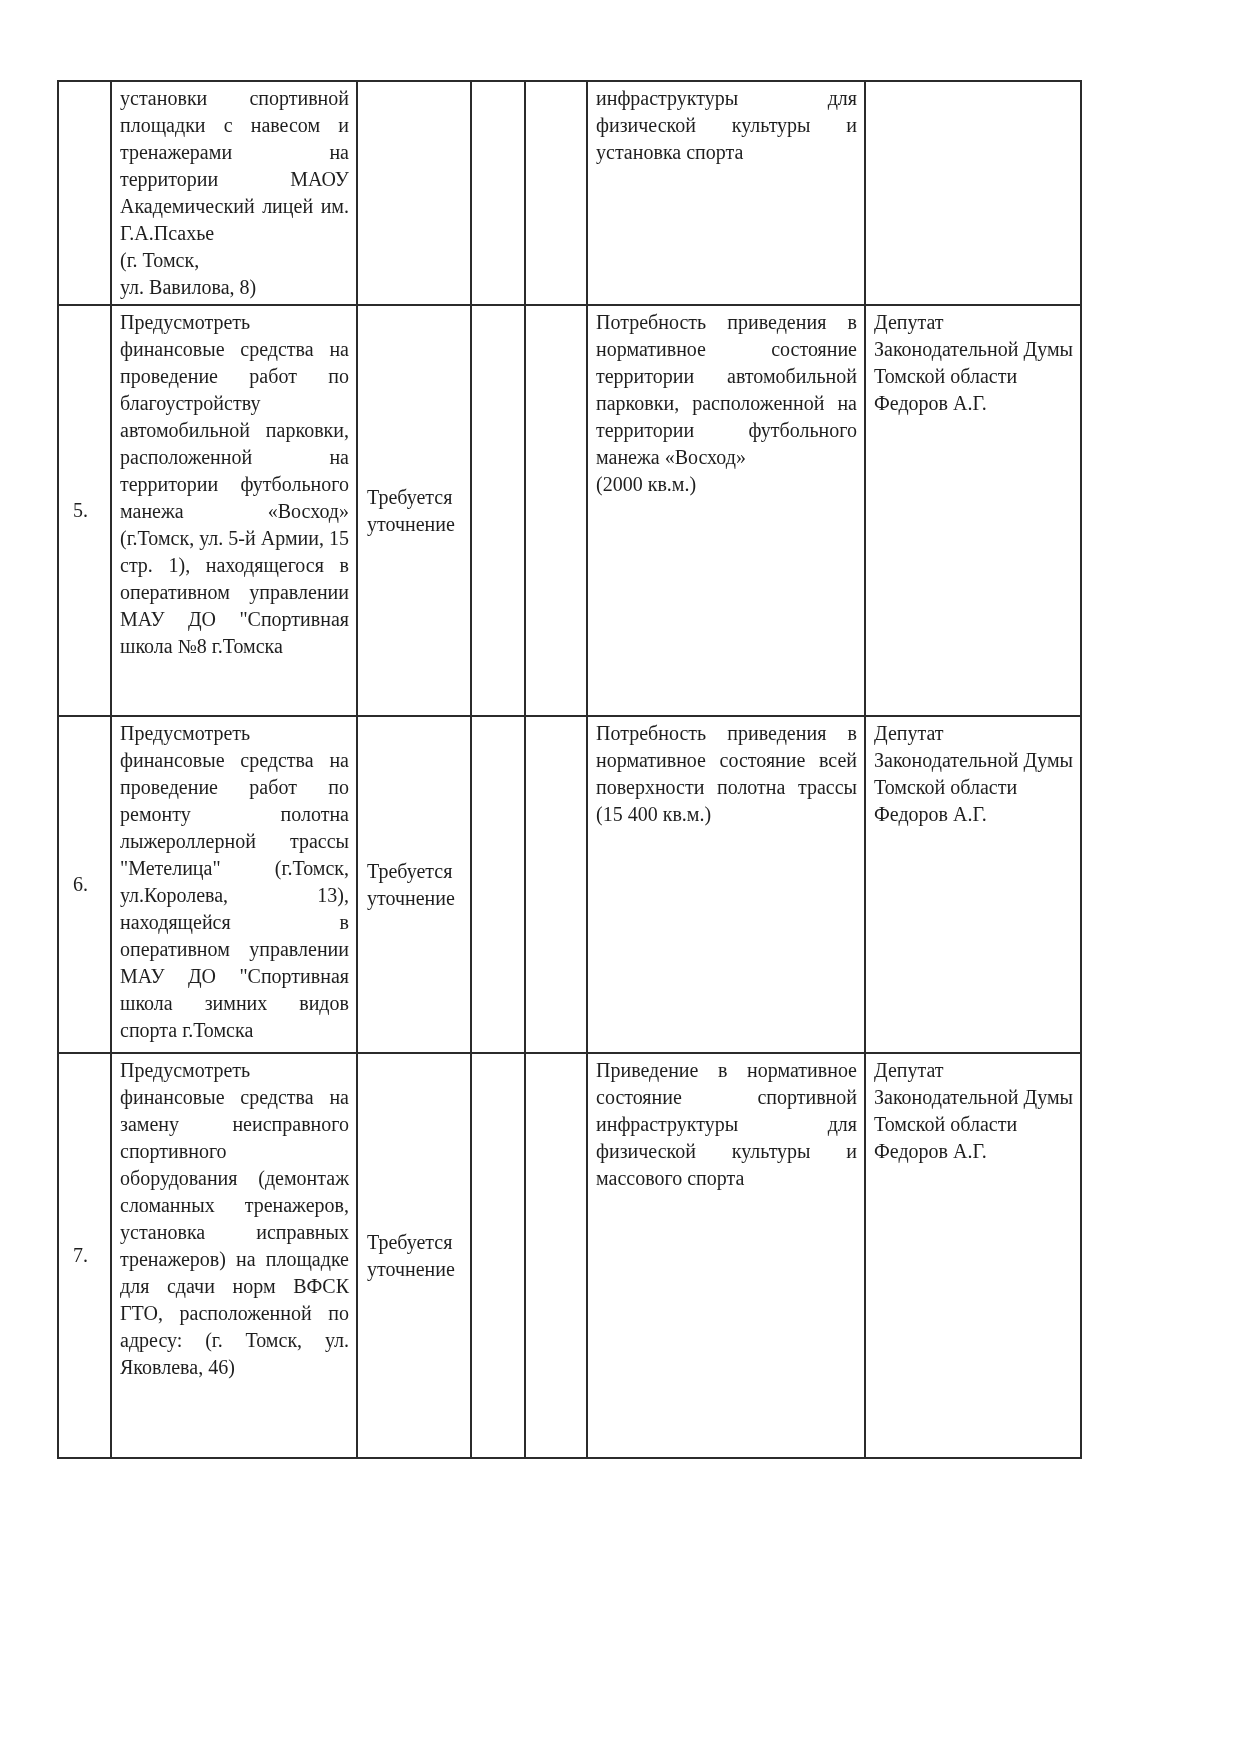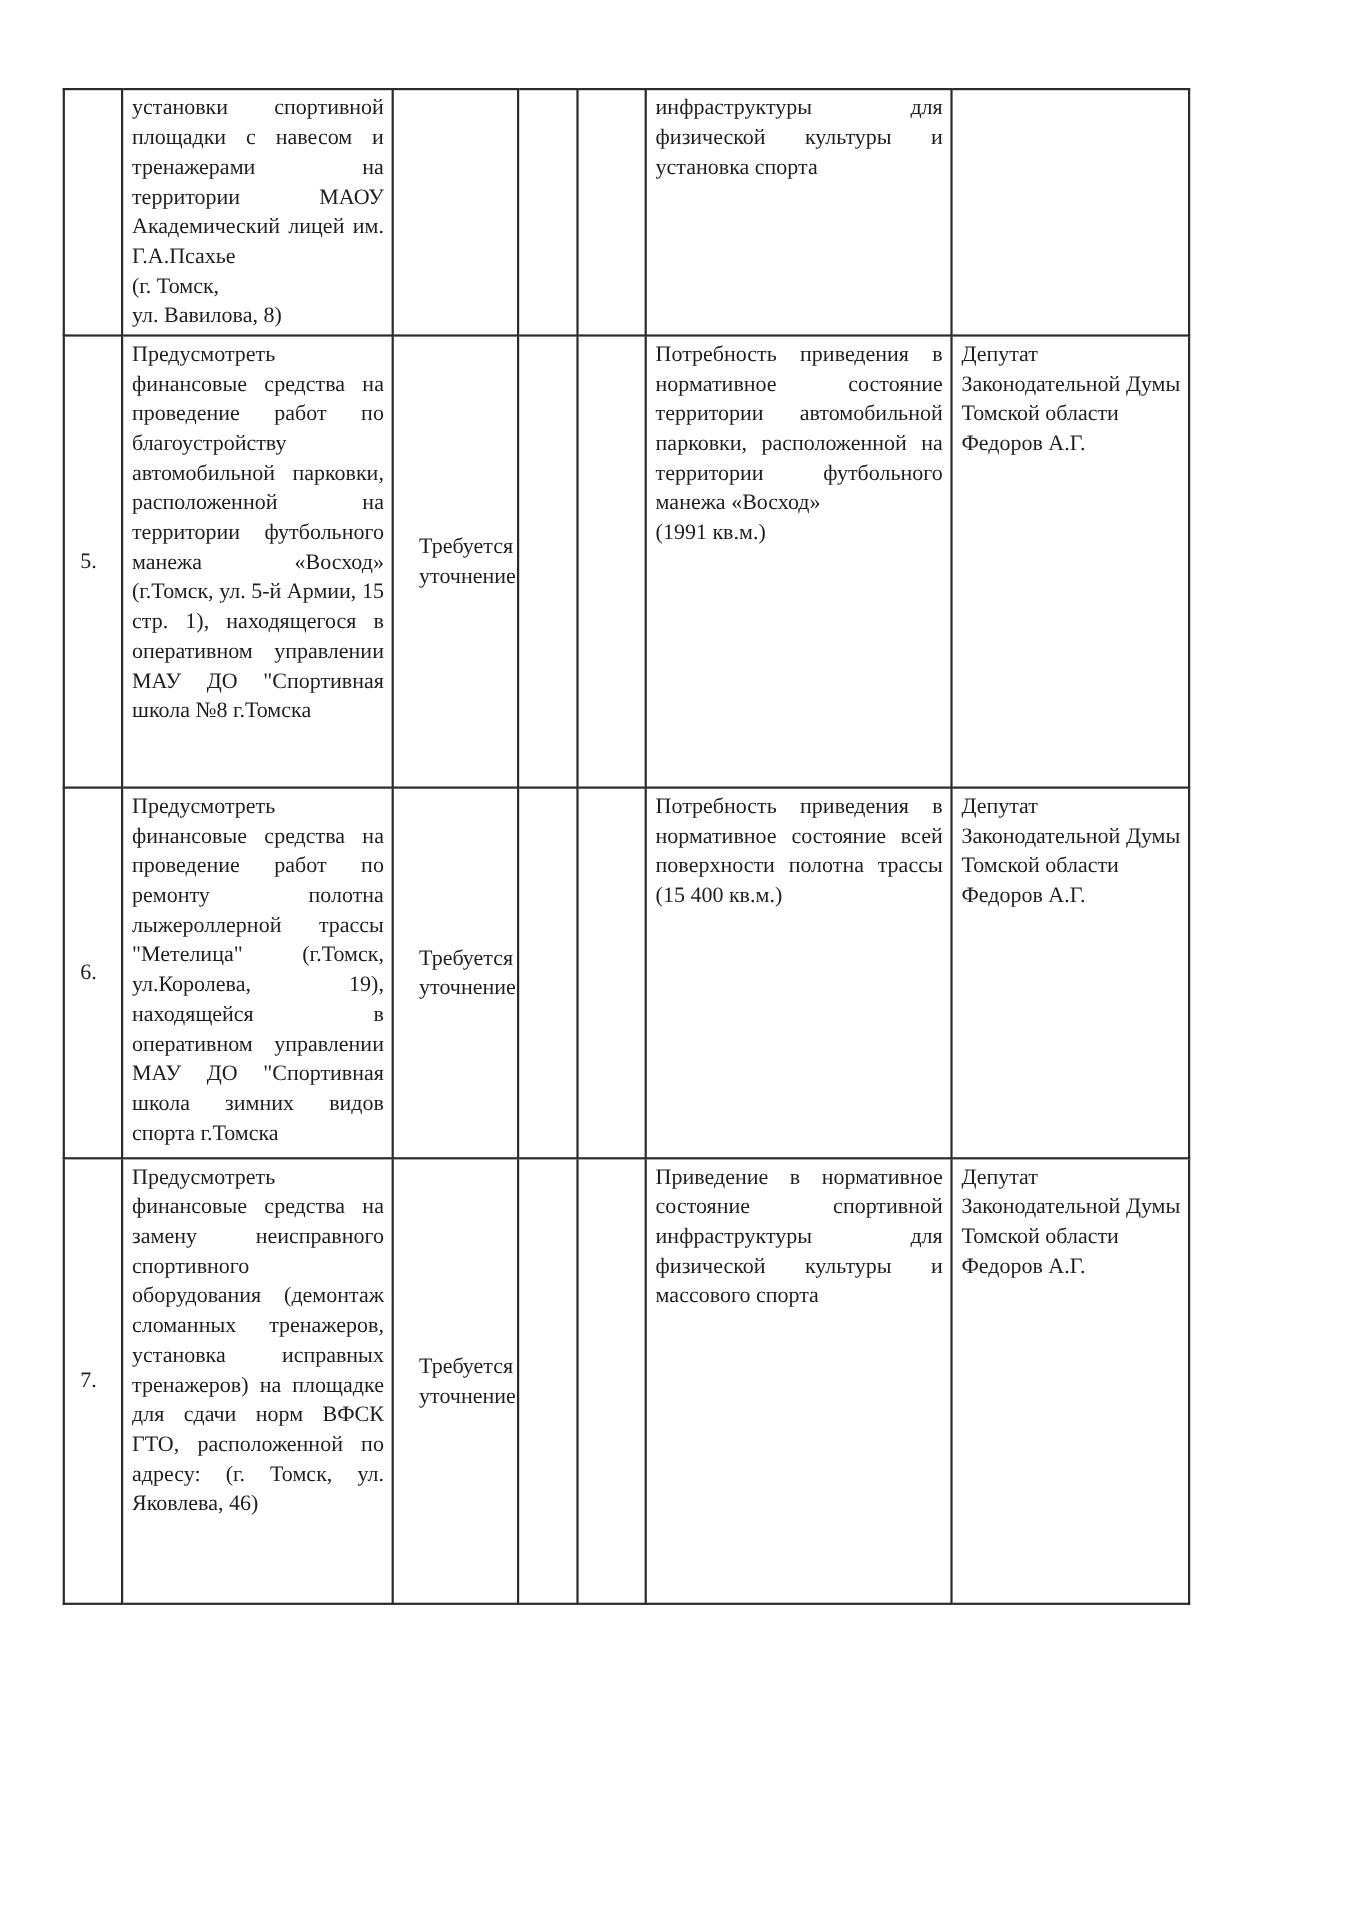--- a/index.html
+++ b/index.html
@@ -34,21 +34,21 @@
     vertical-align: middle;
     text-align: left;
     padding-left: 14px;
   }
   td.task { text-align: justify; }
   td.result { text-align: justify; }
   td.responsible { text-align: justify; }
   td.status {
     vertical-align: middle;
     text-align: left;
-    padding-left: 23px;
+    padding-left: 9px;
   }
   tr.r0 { height: 207px; }
   tr.r1 { height: 411px; }
   tr.r2 { height: 337px; }
   tr.r3 { height: 405px; }
 </style>
 </head>
 <body>
 
 <div class="page">
@@ -77,28 +77,28 @@
     </tr>
 
     <tr class="r1">
       <td class="cell num">5.</td>
       <td class="cell task">Предусмотреть финансовые средства на проведение работ по благоустройству автомобильной парковки, расположенной на территории футбольного манежа «Восход» (г.Томск, ул. 5-й Армии, 15 стр. 1), находящегося в оперативном управлении МАУ ДО "Спортивная школа №8 г.Томска</td>
       <td class="cell status">Требуется
 уточнение</td>
       <td class="cell empty"></td>
       <td class="cell empty"></td>
       <td class="cell result">Потребность приведения в нормативное состояние территории автомобильной парковки, расположенной на территории футбольного манежа «Восход»
-(1991 кв.м.)</td>
+(2000 кв.м.)</td>
       <td class="cell responsible">Депутат Законодательной Думы Томской области
 Федоров А.Г.</td>
     </tr>
 
     <tr class="r2">
       <td class="cell num">6.</td>
-      <td class="cell task">Предусмотреть финансовые средства на проведение работ по ремонту полотна лыжероллерной трассы "Метелица" (г.Томск, ул.Королева, 19), находящейся в оперативном управлении МАУ ДО "Спортивная школа зимних видов спорта г.Томска</td>
+      <td class="cell task">Предусмотреть финансовые средства на проведение работ по ремонту полотна лыжероллерной трассы "Метелица" (г.Томск, ул.Королева, 13), находящейся в оперативном управлении МАУ ДО "Спортивная школа зимних видов спорта г.Томска</td>
       <td class="cell status">Требуется
 уточнение</td>
       <td class="cell empty"></td>
       <td class="cell empty"></td>
       <td class="cell result">Потребность приведения в нормативное состояние всей поверхности полотна трассы (15 400 кв.м.)</td>
       <td class="cell responsible">Депутат Законодательной Думы Томской области
 Федоров А.Г.</td>
     </tr>
 
     <tr class="r3">

